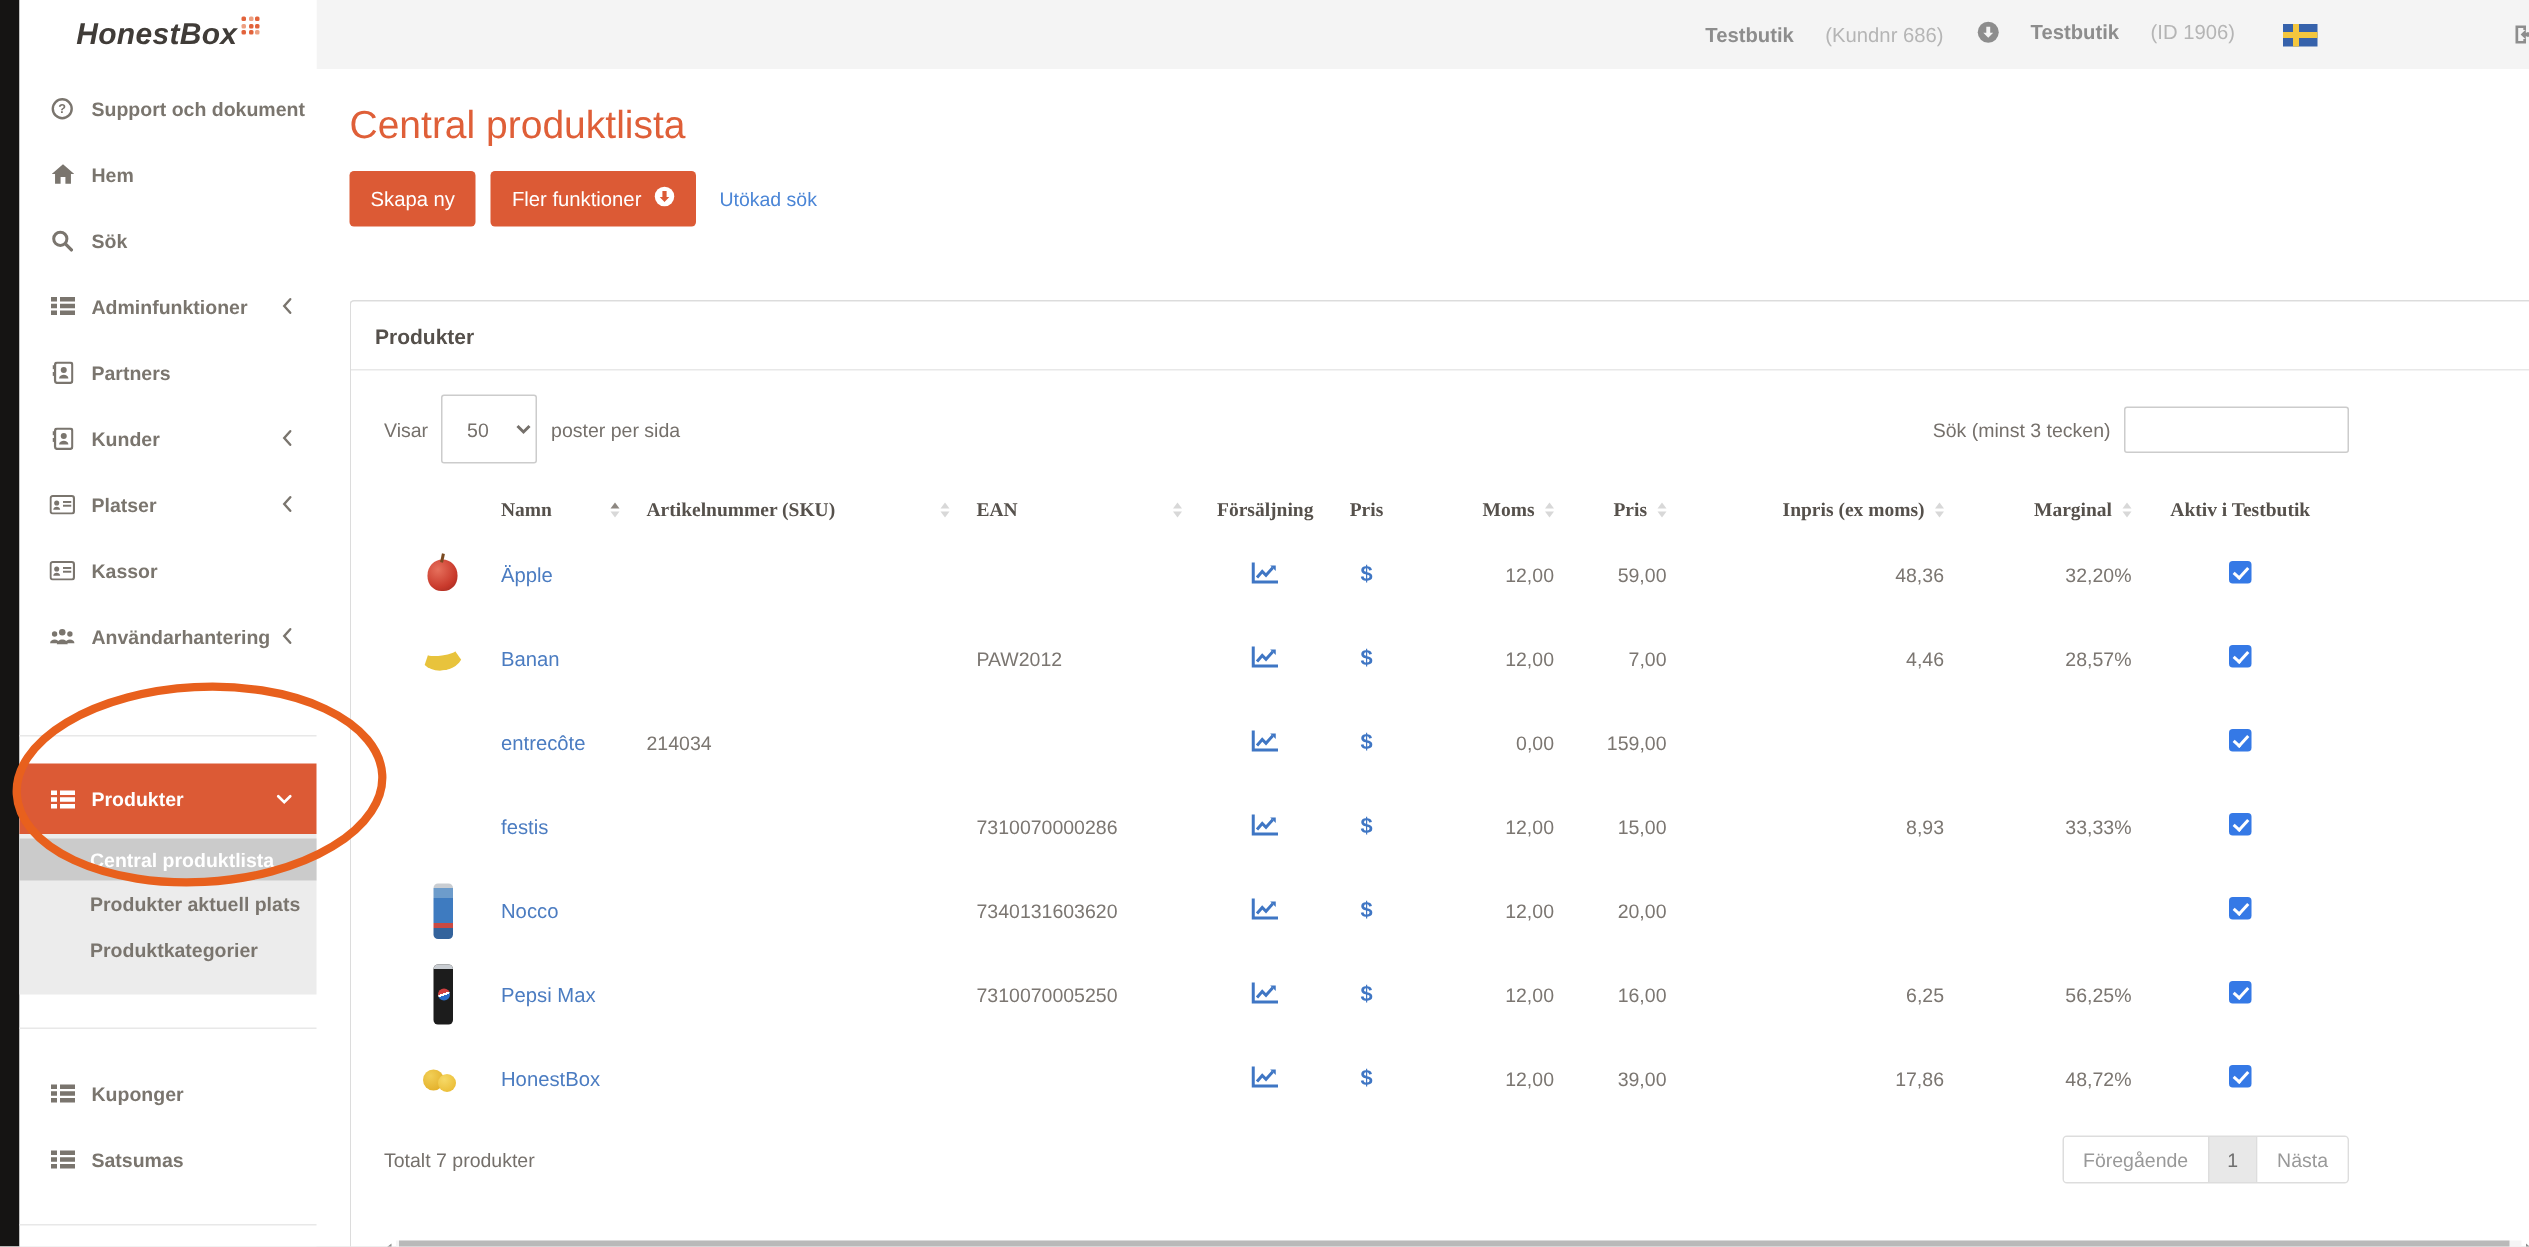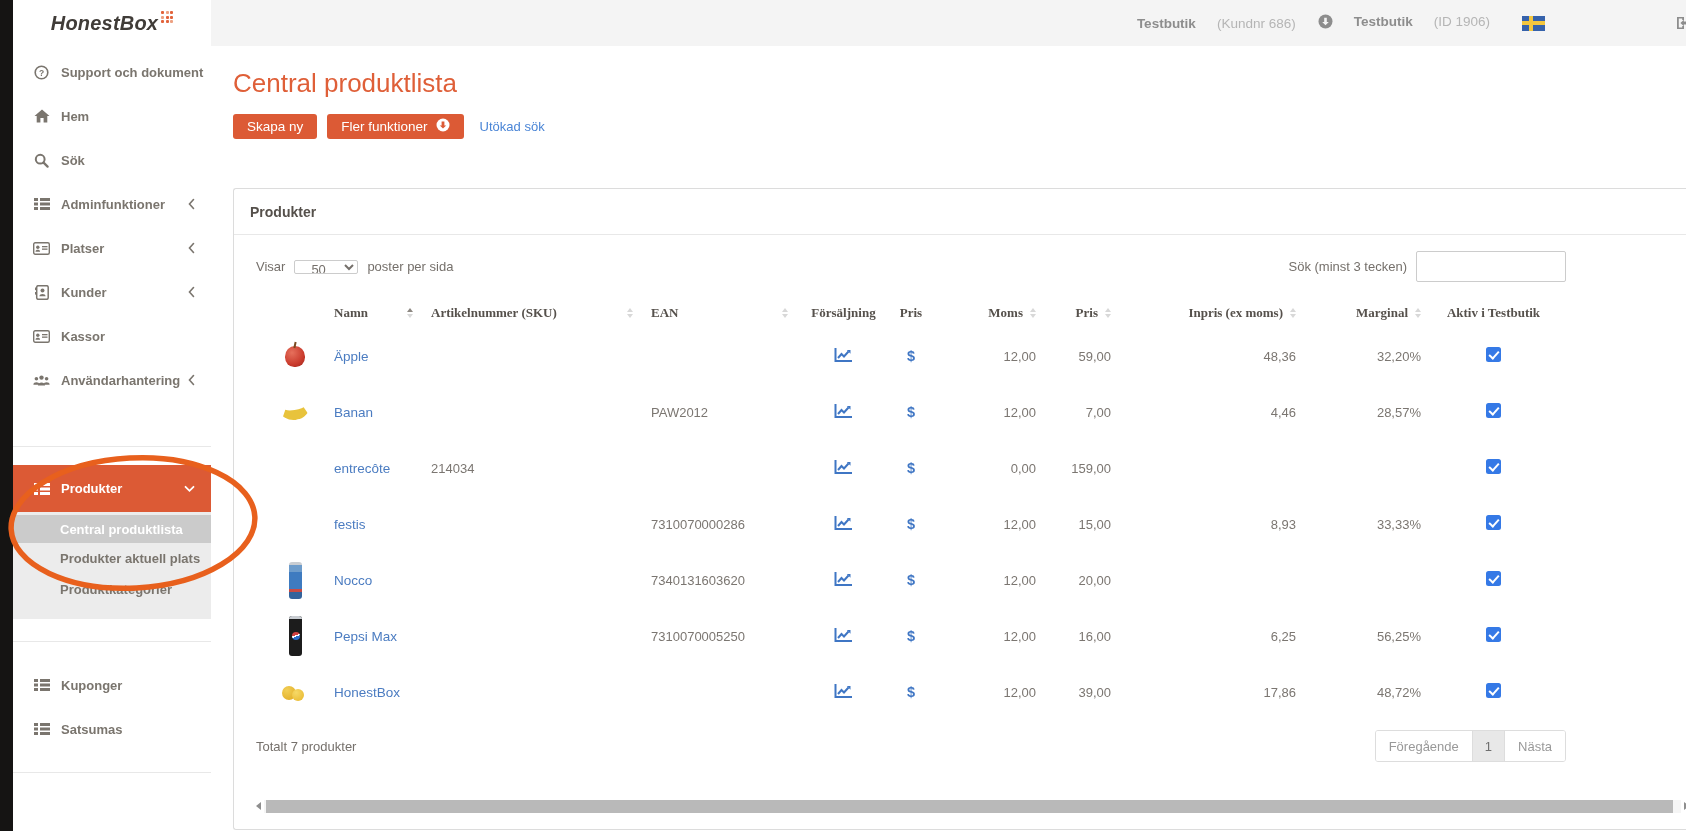--- a/index.html
+++ b/index.html
@@ -42,30 +42,30 @@
   .tb-flag { width:23px; height:15px; margin-left:10px;
     background-image:
       linear-gradient(to right, rgba(0,0,0,0) 0 7px, #f3c63e 7px 11px, rgba(0,0,0,0) 11px),
       linear-gradient(to bottom, rgba(0,0,0,0) 0 5.5px, #f3c63e 5.5px 9.5px, rgba(0,0,0,0) 9.5px);
     background-color:#3662ab; }
   .tb-logout { position:absolute; right:3px; top:50%; transform:translateY(-50%); display:flex; }
 
   .content { padding:22px 0 0 22px; }
   .page-title { font-size:26px; font-weight:400; color:#df5f38; }
   .actions { margin-top:15px; display:flex; align-items:center; gap:10px; }
-  .btn { background:#dc5a35; color:#fff; border:none; border-radius:3px; height:25px; padding:0 14px; font-size:13.5px; font-family:inherit; display:inline-flex; align-items:center; gap:8px; cursor:pointer; }
+  .btn { background:#dc5a35; color:#fff; border:none; border-radius:3px; height:37px; padding:0 14px; font-size:13.5px; font-family:inherit; display:inline-flex; align-items:center; gap:8px; cursor:pointer; }
   .link { color:#4a85d6; text-decoration:none; margin-left:6px; cursor:pointer; }
 
   .panel { margin-top:49px; border:1px solid #dcdcdc; border-radius:3px 0 0 3px; border-right:none; }
   .panel-heading { padding:15px 16px 14px 16px; border-bottom:1px solid #e8e8e8; font-size:14px; font-weight:600; color:#55504b; }
   .panel-body { padding:16px 129px 16px 22px; }
 
   .controls { display:flex; align-items:center; justify-content:space-between; }
   .ctrl-left { display:flex; align-items:center; gap:9px; }
-  .pagesize { width:64px; height:14px; border:1px solid #ccc; border-radius:2px; color:#75706b; font-family:inherit; font-size:13px; padding-left:12px; background:#fff; }
+  .pagesize { width:64px; height:46px; border:1px solid #ccc; border-radius:2px; color:#75706b; font-family:inherit; font-size:13px; padding-left:12px; background:#fff; }
   .ctrl-right { display:flex; align-items:center; gap:9px; }
   .search-box { width:150px; height:31px; border:1px solid #ccc; border-radius:2px; padding:0 8px; font-family:inherit; font-size:13px; color:#55504b; }
 
   table.grid { border-collapse:collapse; table-layout:fixed; width:1310px; margin-top:16px; }
   .grid th { font-weight:700; color:#56514c; font-size:13px; height:30px; position:relative; vertical-align:middle; padding:0;font-family:Liberation Serif, serif; }
   .grid td { height:56px; vertical-align:middle; padding:0; color:#7b7671; }
   .al { text-align:left; } .ac { text-align:center; } .ar { text-align:right; }
   .th-flex { display:flex; align-items:center; gap:7px; }
   .th-flex.ar { justify-content:flex-end; }
   .sort { display:inline-flex; flex-direction:column; gap:2px; cursor:pointer; }
@@ -170,46 +170,58 @@
         </span>
         <span>Adminfunktioner</span>
         <span class="chev">
             <svg width="7" height="12" viewBox="0 0 7 12">
               <polyline points="5.5,1.5 1.5,6 5.5,10.5" fill="none" stroke="#7a756e" stroke-width="1.6" stroke-linecap="round"></polyline>
             </svg>
           </span>
       </li>
       <li>
         <span class="ico">
+          <svg width="14" height="15" viewBox="0 0 14 15">
+              <rect x="1.7" y="0.7" width="11.5" height="13.6" rx="1.5" fill="none" stroke="#7a756e" stroke-width="1.5"></rect>
+              <rect x="0" y="2.5" width="2" height="2.6" fill="#7a756e"></rect>
+              <rect x="0" y="7" width="2" height="2.6" fill="#7a756e"></rect>
+              <circle cx="7.5" cy="5.6" r="2" fill="#7a756e"></circle>
+              <path d="M4.4 11.3 c0-3.2 6.2-3.2 6.2 0 Z" fill="#7a756e"></path>
+            </svg>
+        </span>
+        <span>Partners</span>
+      </li>
+      <li>
+        <span class="ico">
+          <svg width="14" height="15" viewBox="0 0 14 15">
+              <rect x="1.7" y="0.7" width="11.5" height="13.6" rx="1.5" fill="none" stroke="#7a756e" stroke-width="1.5"></rect>
+              <rect x="0" y="2.5" width="2" height="2.6" fill="#7a756e"></rect>
+              <rect x="0" y="7" width="2" height="2.6" fill="#7a756e"></rect>
+              <circle cx="7.5" cy="5.6" r="2" fill="#7a756e"></circle>
+              <path d="M4.4 11.3 c0-3.2 6.2-3.2 6.2 0 Z" fill="#7a756e"></path>
+            </svg>
+        </span>
+        <span>Kunder</span>
+        <span class="chev">
+            <svg width="7" height="12" viewBox="0 0 7 12">
+              <polyline points="5.5,1.5 1.5,6 5.5,10.5" fill="none" stroke="#7a756e" stroke-width="1.6" stroke-linecap="round"></polyline>
+            </svg>
+          </span>
+      </li>
+      <li>
+        <span class="ico">
           <svg width="17" height="13" viewBox="0 0 17 13">
               <rect x="0.7" y="0.7" width="15.6" height="11.6" rx="1.5" fill="none" stroke="#7a756e" stroke-width="1.4"></rect>
               <circle cx="4.8" cy="5.3" r="1.7" fill="#7a756e"></circle>
               <path d="M2.5 9.8 c0-2.6 4.6-2.6 4.6 0 Z" fill="#7a756e"></path>
               <rect x="9" y="4" width="5.5" height="1.3" fill="#7a756e"></rect>
               <rect x="9" y="6.5" width="5.5" height="1.3" fill="#7a756e"></rect>
             </svg>
         </span>
         <span>Platser</span>
-        <span class="chev">
-            <svg width="7" height="12" viewBox="0 0 7 12">
-              <polyline points="5.5,1.5 1.5,6 5.5,10.5" fill="none" stroke="#7a756e" stroke-width="1.6" stroke-linecap="round"></polyline>
-            </svg>
-          </span>
-      </li>
-      <li>
-        <span class="ico">
-          <svg width="14" height="15" viewBox="0 0 14 15">
-              <rect x="1.7" y="0.7" width="11.5" height="13.6" rx="1.5" fill="none" stroke="#7a756e" stroke-width="1.5"></rect>
-              <rect x="0" y="2.5" width="2" height="2.6" fill="#7a756e"></rect>
-              <rect x="0" y="7" width="2" height="2.6" fill="#7a756e"></rect>
-              <circle cx="7.5" cy="5.6" r="2" fill="#7a756e"></circle>
-              <path d="M4.4 11.3 c0-3.2 6.2-3.2 6.2 0 Z" fill="#7a756e"></path>
-            </svg>
-        </span>
-        <span>Kunder</span>
         <span class="chev">
             <svg width="7" height="12" viewBox="0 0 7 12">
               <polyline points="5.5,1.5 1.5,6 5.5,10.5" fill="none" stroke="#7a756e" stroke-width="1.6" stroke-linecap="round"></polyline>
             </svg>
           </span>
       </li>
       <li>
         <span class="ico">
           <svg width="17" height="13" viewBox="0 0 17 13">
               <rect x="0.7" y="0.7" width="15.6" height="11.6" rx="1.5" fill="none" stroke="#7a756e" stroke-width="1.4"></rect>

